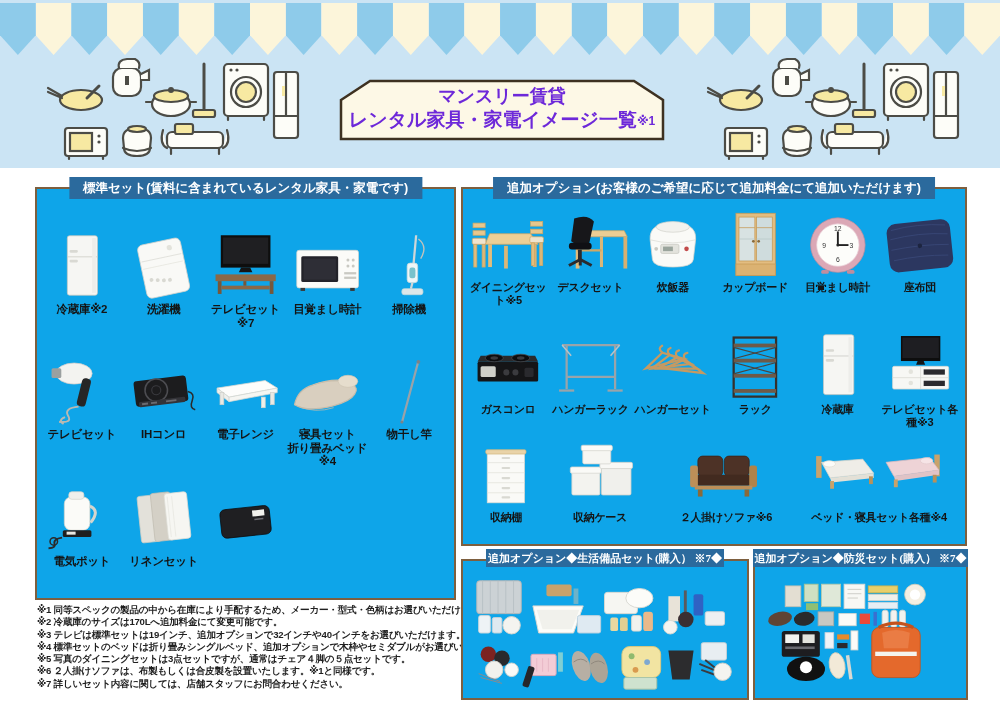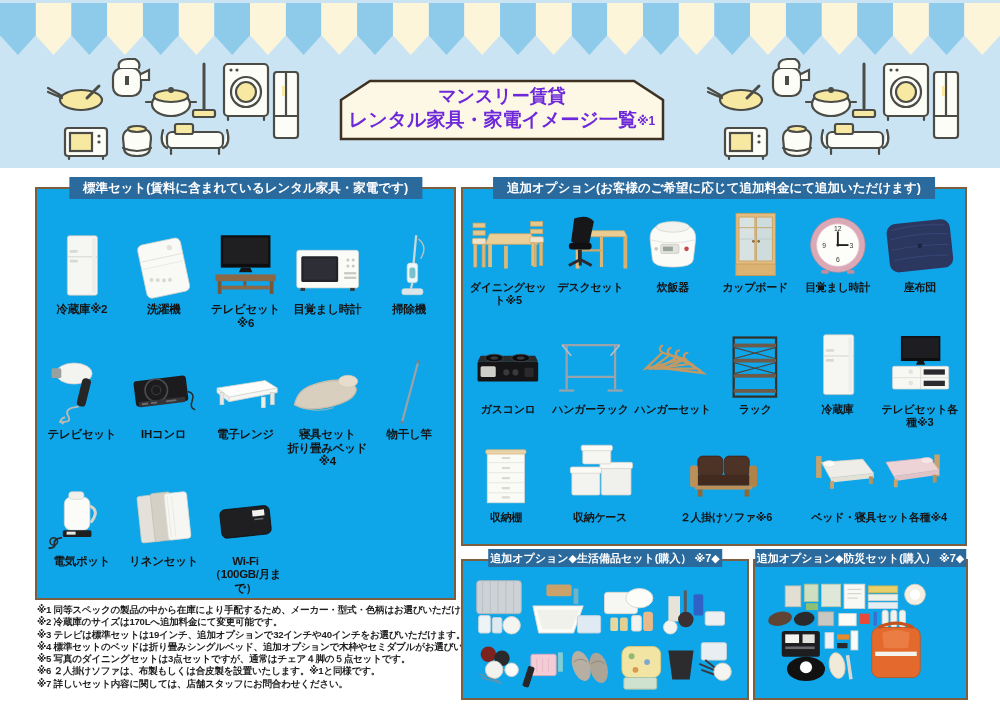--- a/index.html
+++ b/index.html
@@ -19,21 +19,21 @@
   .banner-text .t1{font-size:18px;font-weight:bold;line-height:1.25;}
   .banner-text .t2{font-size:19px;font-weight:bold;line-height:1.25;}
   .banner-text .note{font-size:12px;font-weight:bold;vertical-align:1px;}
   
   .panel{position:absolute;background:#0ea5e9;border:2px solid var(--panel-border,#7d5f3f);}
   .panel-left{left:35px;top:187px;width:417px;height:409px;}
   .panel-right{left:461px;top:187px;width:502px;height:355px;}
   .tab{position:absolute;left:50%;top:-12px;transform:translateX(-50%);
        background:var(--tab-blue,#2b6a9d);color:#fff;font-weight:bold;font-size:12.5px;
        padding:3px 14px;white-space:nowrap;line-height:1.3;}
-  .tab.small{font-size:11px;padding:2px 2px;}
+  .tab.small{font-size:11px;padding:2px 2px;font-family:Liberation Serif, serif;}
   .prow{display:grid;padding:0 4px;}
   .cell{display:flex;flex-direction:column;align-items:center;min-width:0;}
   .imgbox{width:100%;display:flex;align-items:flex-end;justify-content:center;}
   .imgbox svg{max-width:92%;max-height:100%;}
   .plabel{font-size:11.5px;font-weight:bold;color:#141414;text-align:center;line-height:1.18;
           white-space:pre-line;letter-spacing:-0.3px;margin-top:2px;}
   .panel-left .prow{grid-template-columns:repeat(5,1fr);}
   .panel-left .r1 .imgbox{height:100px;}
   .panel-left .r2 .imgbox{height:84px;}
   .panel-left .r3 .imgbox{height:72px;}
@@ -220,21 +220,21 @@
                 <rect x="17" y="3" width="66" height="43" fill="#0e0e0e"></rect>
                 <rect x="20" y="6" width="60" height="35" fill="#1f1f22"></rect>
                 <path d="M44 46 h12 l3 6 h-18 z" fill="#141414"></path>
                 <rect x="10" y="55" width="80" height="9" fill="#8a6847"></rect>
                 <rect x="13" y="64" width="5" height="17" fill="#77573a"></rect>
                 <rect x="82" y="64" width="5" height="17" fill="#77573a"></rect>
                 <rect x="18" y="70" width="64" height="5" fill="#8a6847"></rect>
                 <rect x="47" y="64" width="4" height="6" fill="#77573a"></rect>
               </svg>
             </div>
-            <div class="plabel">テレビセット※6</div>
+            <div class="plabel">テレビセット※7</div>
           </div>
           <div class="cell">
             <div class="imgbox">
               <svg viewBox="0 0 100 90" xmlns="http://www.w3.org/2000/svg">
                 <rect x="9" y="23" width="82" height="50" rx="3" fill="#fbfbf8" stroke="#d6d6cf"></rect>
                 <rect x="15" y="31" width="49" height="34" rx="2" fill="#23232a"></rect>
                 <rect x="18" y="34" width="43" height="28" fill="#2e2e36"></rect>
                 <g fill="#c9c9c2">
                   <circle cx="77" cy="36" r="2"></circle>
                   <circle cx="84" cy="36" r="2"></circle>
@@ -362,22 +362,20 @@
           <div class="cell">
             <div class="imgbox">
               <svg viewBox="0 0 100 90" xmlns="http://www.w3.org/2000/svg">
                 <g transform="rotate(-6 50 50)">
                   <rect x="17" y="30" width="66" height="38" rx="7" fill="#1f1f22" stroke="#0c0c0e"></rect>
                   <rect x="60" y="35" width="16" height="8" fill="#f2f2ee"></rect>
                   <rect x="62" y="46" width="12" height="2" fill="#6a6a70"></rect>
                 </g>
               </svg>
             </div>
-            <div class="plabel">Wi-Fi
-（100GB/月まで）</div>
           </div>
         </div>
       </div>
   </section>
 
   <section class="panel panel-right">
     <div class="tab">追加オプション(お客様のご希望に応じて追加料金にて追加いただけます)</div>
     <div id="opt-grid">
         <div class="prow r1">
           <div class="cell">

